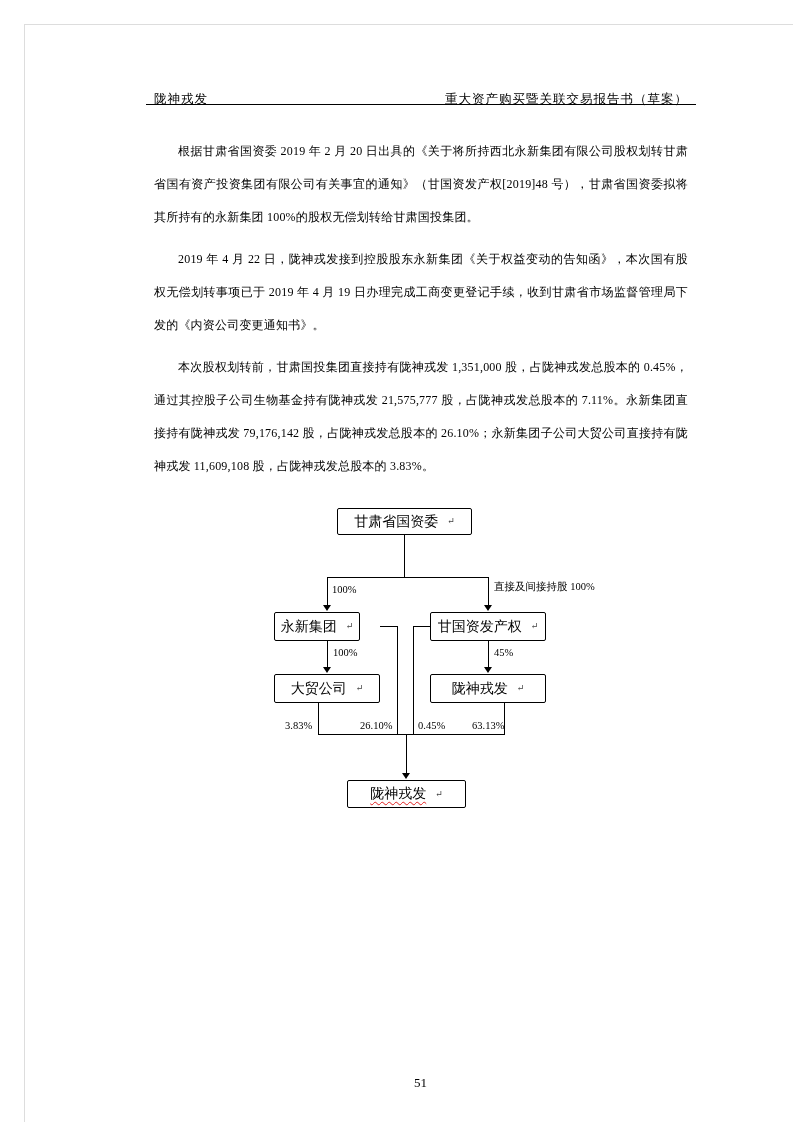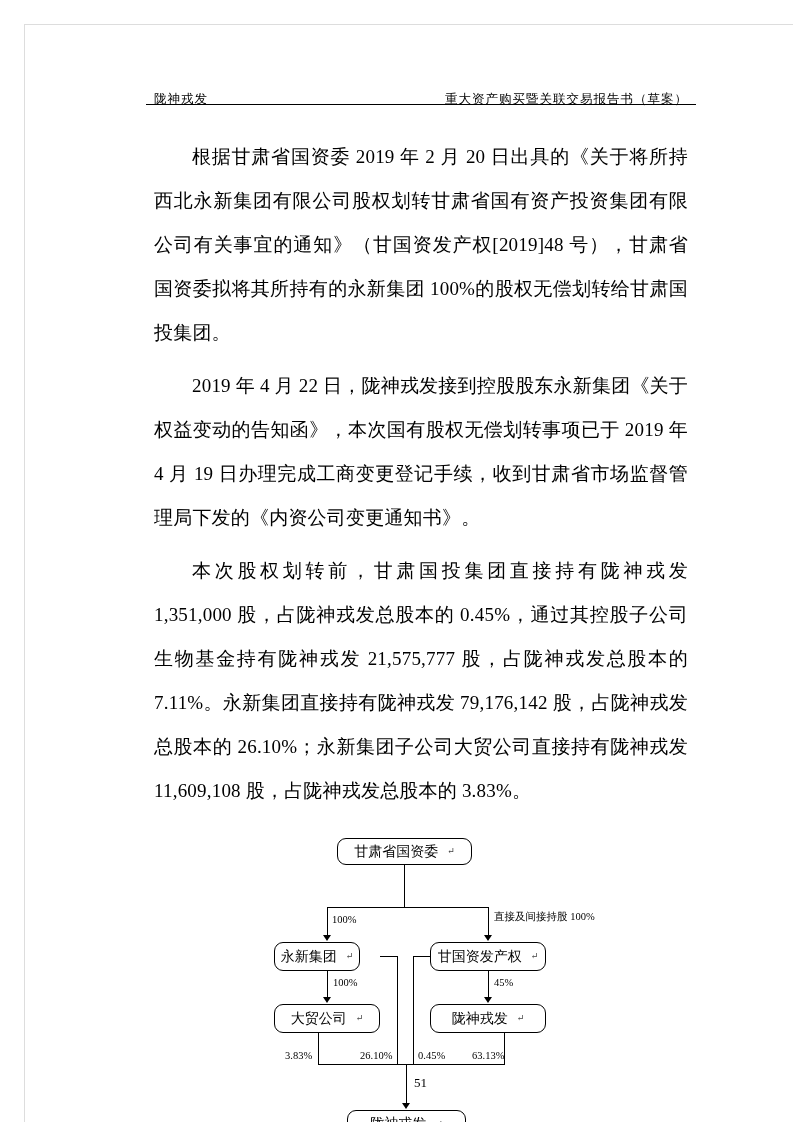--- a/index.html
+++ b/index.html
@@ -17,30 +17,30 @@
     position:absolute; top:50px; left:113px; right:112px;
     display:flex; justify-content:space-between; align-items:flex-end;
     font-size:12.5px; letter-spacing:1px;
   }
   .hdr-rule {
     position:absolute; top:71px; left:113px; right:112px;
     border-top:1.4px solid #000;
   }
   .docbody { position:absolute; top:94px; left:113px; right:112px; }
   .para {
-    font-size:19px; line-height:44px; text-align:justify;
+    font-size:12px; line-height:33px; text-align:justify;
     text-indent:2em; margin-bottom:9px; letter-spacing:0.2px;
   }
   
   .diagram {
     position:relative; height:315px; margin:4px 0 14px 0;
     font-family:"Liberation Serif","DejaVu Serif",serif;
   }
   .dbox {
-    position:absolute; border:1px solid #000; border-radius:9px;
+    position:absolute; border:1px solid #000; border-radius:2px;
     display:flex; align-items:center; justify-content:center;
     font-size:14px; background:#fff; white-space:nowrap;
   }
   .vline { position:absolute; width:1px; background:#000; }
   .hline { position:absolute; height:1px; background:#000; }
   .arr {
     position:absolute; width:0; height:0;
     border-left:4.5px solid transparent; border-right:4.5px solid transparent;
     border-top:6.5px solid #000;
   }

